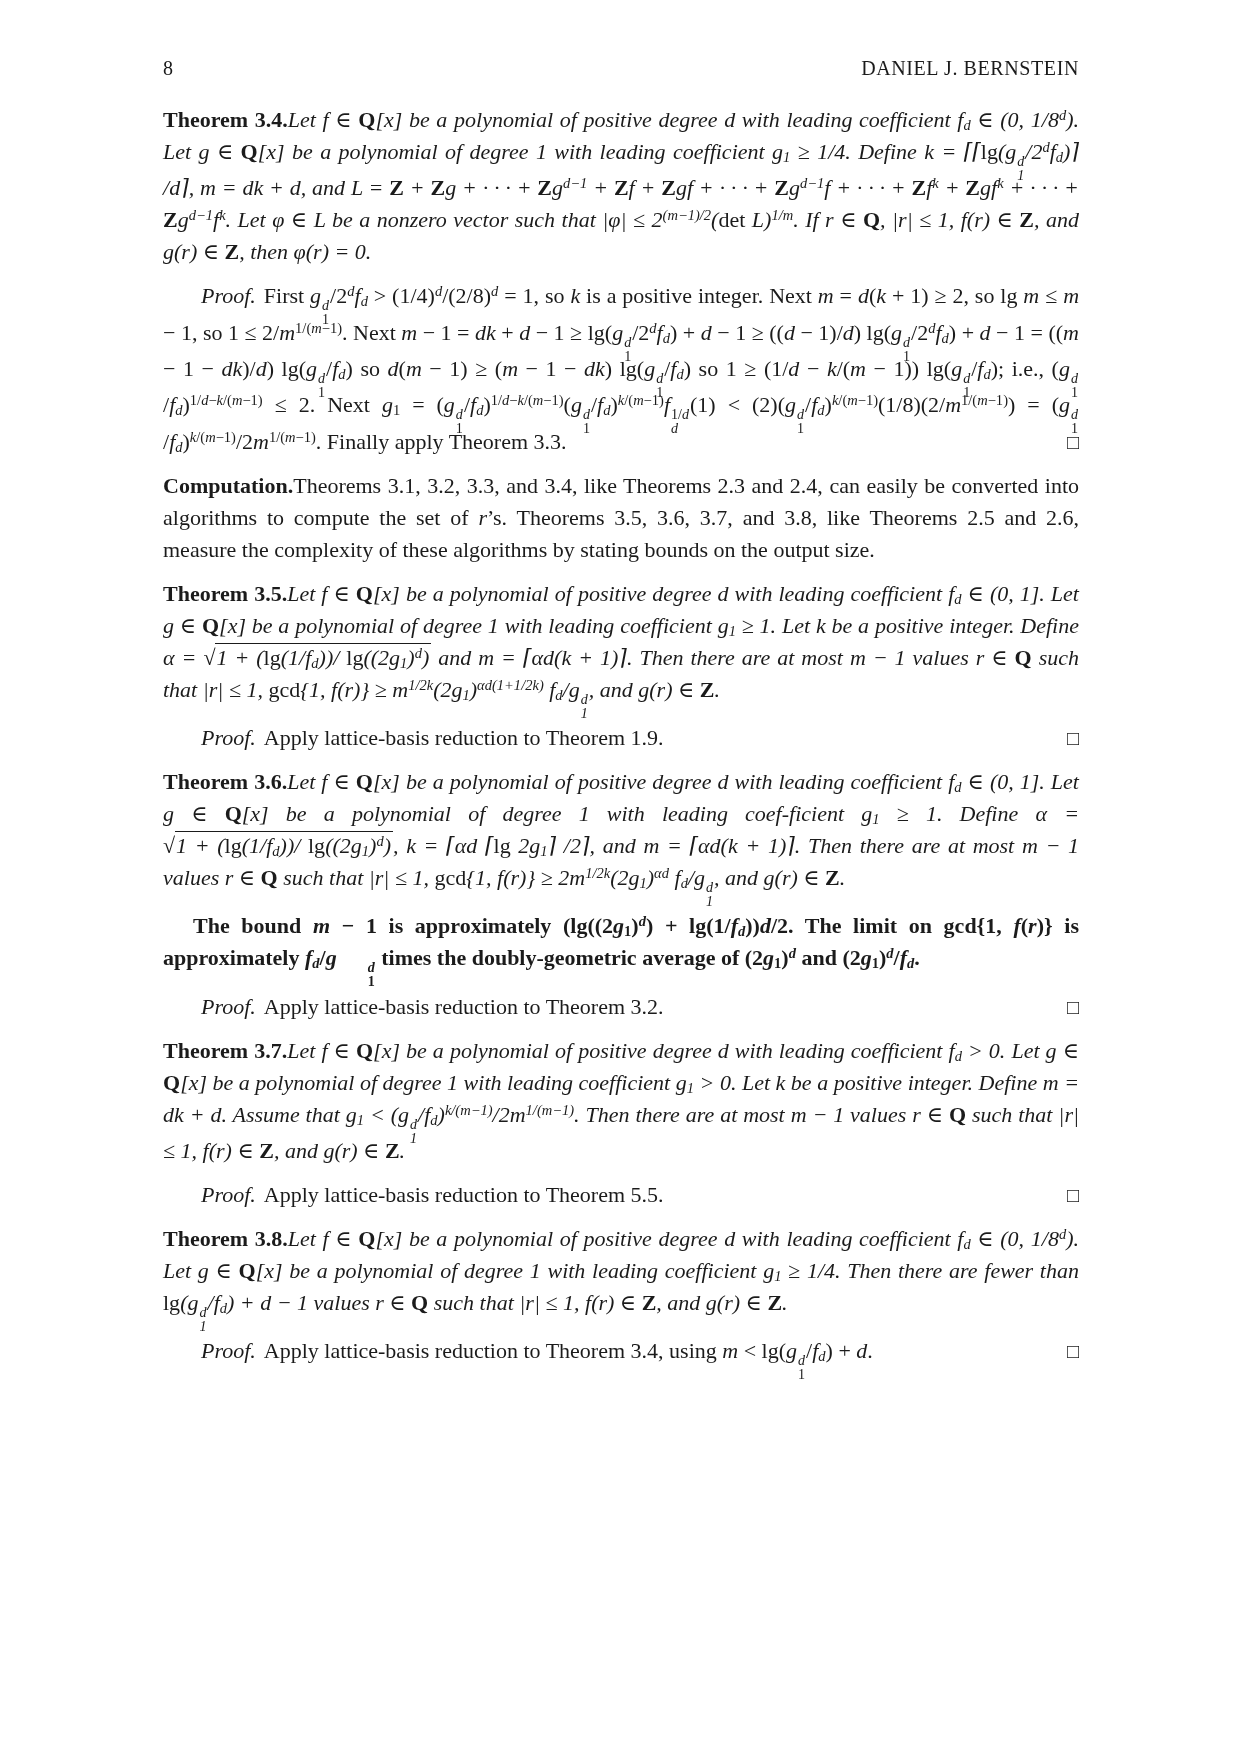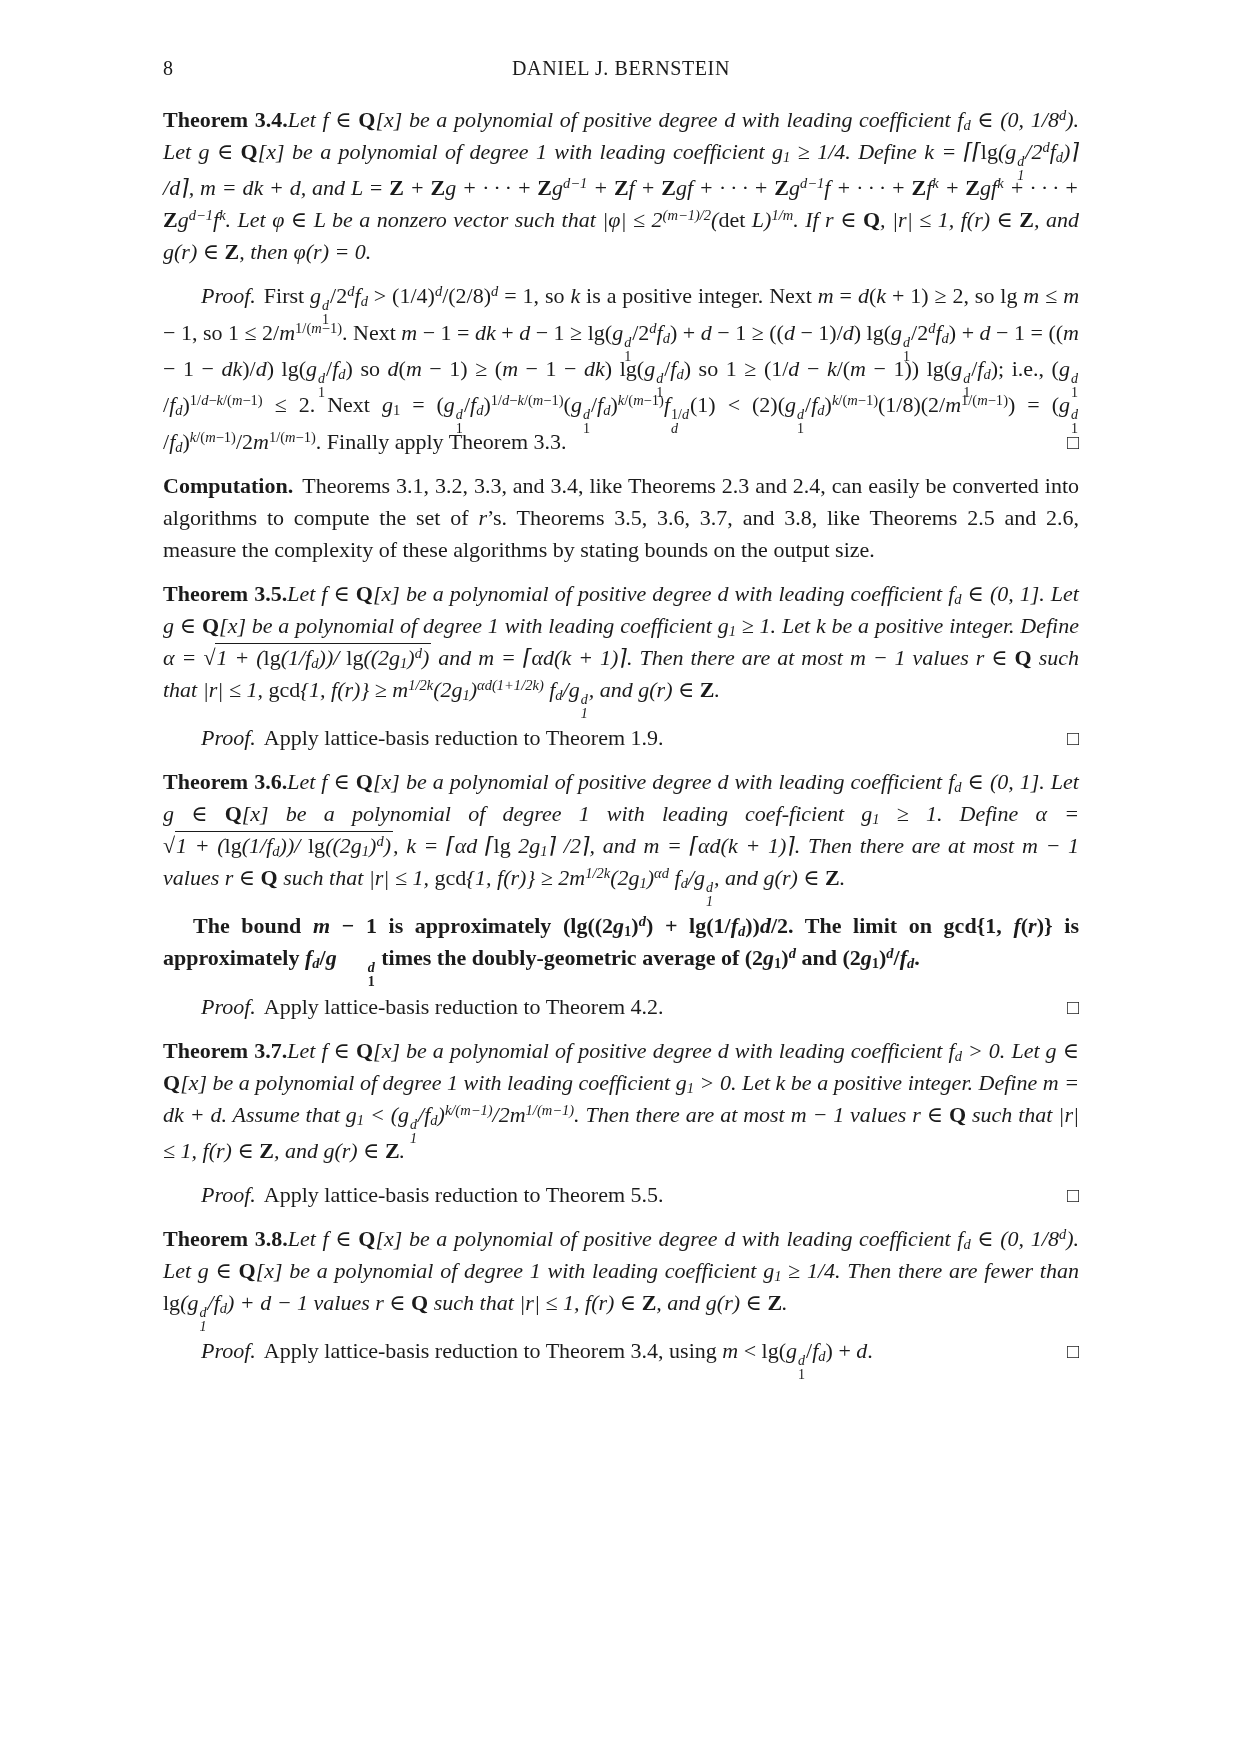--- a/index.html
+++ b/index.html
@@ -20,35 +20,35 @@
     font-size:20px;
     line-height:24px;
   }
   .pageno{
     position:absolute;
     left:0;
     top:0;
   }
   .rh-center{
     display:block;
-    text-align:center;
+    text-align:right;
     letter-spacing:0.6px;
   }
   .textblock{
     position:absolute;
     left:163px;
     top:104px;
     width:916px;
     font-size:22px;
     line-height:32px;
     text-align:justify;
   }
   p.block{margin:0 0 12px 0;}
   .thm-label{font-weight:bold;font-style:normal;}
-  .para-label{font-weight:bold;font-style:normal;margin-right:9px;}
+  .para-label{font-weight:bold;font-style:normal;}
   .proof-label{font-style:italic;margin-right:8px;margin-left:38px;}
   .thm-body{font-style:italic;}
   .rm{font-style:normal;}
   b{font-style:normal;font-weight:bold;}
   sup,sub{font-size:0.66em;line-height:0;}
   sup{vertical-align:0.5em;}
   sub{vertical-align:-0.2em;}
   .ss{
     display:inline-flex;
     flex-direction:column;
@@ -138,21 +138,21 @@
     <p class="block thm"><span class="thm-label">Theorem 3.6.</span><span class="thm-body">Let <i>f</i> ∈ <b>Q</b>[<i>x</i>] be a polynomial of positive degree <i>d</i> with leading coefficient <i>f</i><sub><i>d</i></sub> ∈ (0, 1]. Let <i>g</i> ∈ <b>Q</b>[<i>x</i>] be a polynomial of degree 1 with leading coef‑ficient <i>g</i><sub>1</sub> ≥ 1. Define <i>α</i> = <span class="sqrt"><span class="surd">√</span><span class="rad">1 + (<span class="rm">lg</span>(1/<i>f</i><sub><i>d</i></sub>))/ <span class="rm">lg</span>((2<i>g</i><sub>1</sub>)<sup><i>d</i></sup>)</span></span>, <i>k</i> = ⌈<i>αd</i> ⌈<span class="rm">lg</span> 2<i>g</i><sub>1</sub>⌉ /2⌉, and <i>m</i> = ⌈<i>αd</i>(<i>k</i> + 1)⌉. Then there are at most <i>m</i> − 1 values <i>r</i> ∈ <b>Q</b> such that |<i>r</i>| ≤ 1, <span class="rm">gcd</span>{1, <i>f</i>(<i>r</i>)} ≥ 2<i>m</i><sup>1/2<i>k</i></sup>(2<i>g</i><sub>1</sub>)<sup><i>αd</i></sup> <i>f</i><sub><i>d</i></sub>/<i>g</i><span class="ss">
             <span><i>d</i></span>
             <span>1</span>
           </span>, and <i>g</i>(<i>r</i>) ∈ <b>Z</b>.</span></p>
 
     <p class="block para indent"><span class="para-body">The bound <i>m</i> − 1 is approximately (lg((2<i>g</i><sub>1</sub>)<sup><i>d</i></sup>) + lg(1/<i>f</i><sub><i>d</i></sub>))<i>d</i>/2. The limit on gcd{1, <i>f</i>(<i>r</i>)} is approximately <i>f</i><sub><i>d</i></sub>/<i>g</i><span class="ss">
             <span><i>d</i></span>
             <span>1</span>
           </span> times the doubly-geometric average of (2<i>g</i><sub>1</sub>)<sup><i>d</i></sup> and (2<i>g</i><sub>1</sub>)<sup><i>d</i></sup>/<i>f</i><sub><i>d</i></sub>.</span></p>
 
-    <p class="block proof"><span class="proof-label">Proof.</span><span class="proof-body">Apply lattice-basis reduction to Theorem 4.2.</span><span class="qed">□</span></p>
+    <p class="block proof"><span class="proof-label">Proof.</span><span class="proof-body">Apply lattice-basis reduction to Theorem 3.2.</span><span class="qed">□</span></p>
 
     <p class="block thm"><span class="thm-label">Theorem 3.7.</span><span class="thm-body">Let <i>f</i> ∈ <b>Q</b>[<i>x</i>] be a polynomial of positive degree <i>d</i> with leading coefficient <i>f</i><sub><i>d</i></sub> &gt; 0. Let <i>g</i> ∈ <b>Q</b>[<i>x</i>] be a polynomial of degree 1 with leading coefficient <i>g</i><sub>1</sub> &gt; 0. Let <i>k</i> be a positive integer. Define <i>m</i> = <i>dk</i> + <i>d</i>. Assume that <i>g</i><sub>1</sub> &lt; (<i>g</i><span class="ss">
             <span><i>d</i></span>
             <span>1</span>
           </span>/<i>f</i><sub><i>d</i></sub>)<sup><i>k</i>/(<i>m</i>−1)</sup>/2<i>m</i><sup>1/(<i>m</i>−1)</sup>. Then there are at most <i>m</i> − 1 values <i>r</i> ∈ <b>Q</b> such that |<i>r</i>| ≤ 1, <i>f</i>(<i>r</i>) ∈ <b>Z</b>, and <i>g</i>(<i>r</i>) ∈ <b>Z</b>.</span></p>
 
     <p class="block proof"><span class="proof-label">Proof.</span><span class="proof-body">Apply lattice-basis reduction to Theorem 5.5.</span><span class="qed">□</span></p>
 
     <p class="block thm"><span class="thm-label">Theorem 3.8.</span><span class="thm-body">Let <i>f</i> ∈ <b>Q</b>[<i>x</i>] be a polynomial of positive degree <i>d</i> with leading coefficient <i>f</i><sub><i>d</i></sub> ∈ (0, 1/8<sup><i>d</i></sup>). Let <i>g</i> ∈ <b>Q</b>[<i>x</i>] be a polynomial of degree 1 with leading coefficient <i>g</i><sub>1</sub> ≥ 1/4. Then there are fewer than <span class="rm">lg</span>(<i>g</i><span class="ss">
             <span><i>d</i></span>

